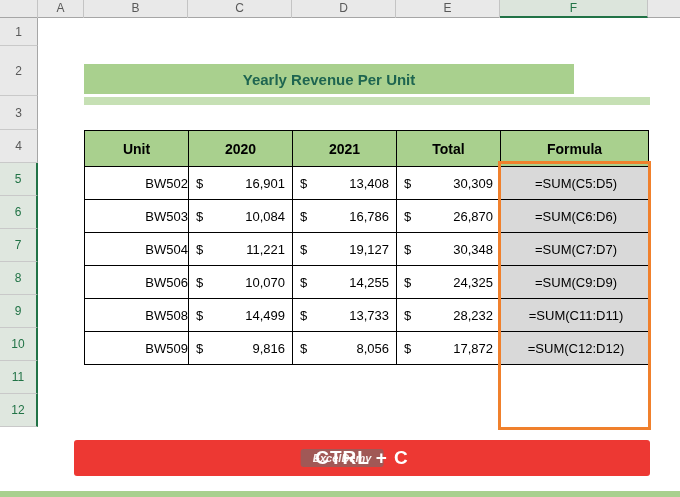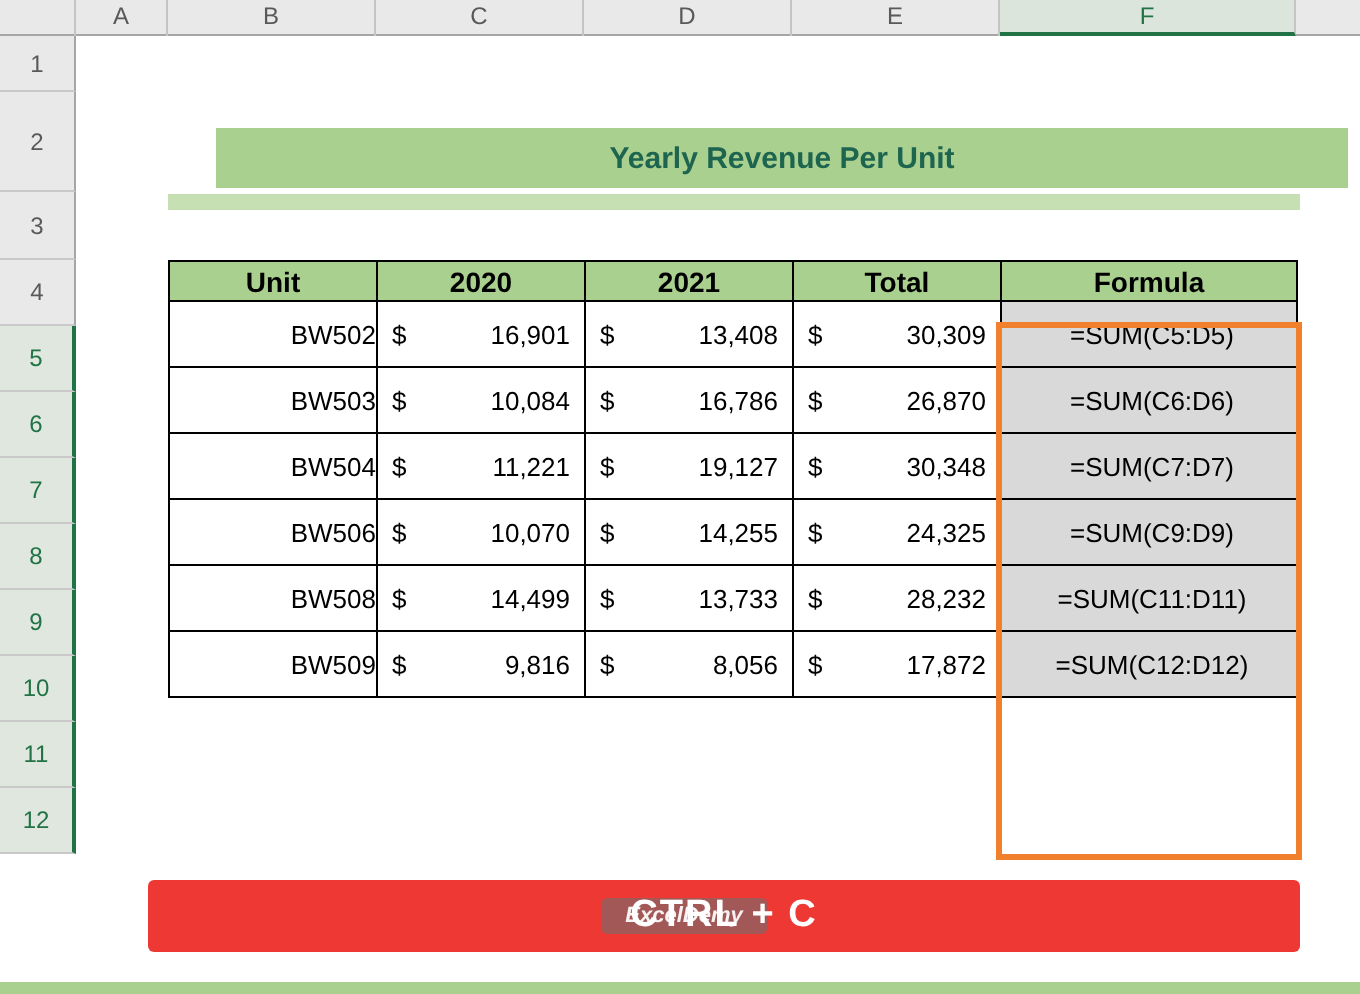--- a/index.html
+++ b/index.html
@@ -34,43 +34,43 @@
     border-right:1px solid #A6A6A6; border-bottom:1px solid #C9C9C9;
     box-sizing:border-box;
   }
   .row-h.sel {
     background:#DFE7DF; color:var(--selected-header-green,#217346);
     border-right:2px solid var(--selected-header-green,#217346);
   }
 
   
   .banner {
-    position:absolute; left:84px; top:64px; width:566px; height:30px;
+    position:absolute; left:84px; top:64px; width:490px; height:30px;
     background:var(--banner-green,#A9D08E);
     display:flex; align-items:center; justify-content:center;
-    font-weight:bold; font-size:15px; color:var(--title-text,#1E6550);margin-left:24px;
+    font-weight:bold; font-size:15px; color:var(--title-text,#1E6550);
   }
   .banner-underline {
     position:absolute; left:84px; top:97px; width:566px; height:8px;
     background:var(--banner-light-green,#C6E0B4);
   }
 
   
   table.data-table {
     position:absolute; left:84px; top:130px;
     border-collapse:collapse; table-layout:fixed;
     font-family:"Liberation Sans", sans-serif;
   }
   .data-table th, .data-table td {
     border:1px solid #000; padding:0; overflow:hidden; white-space:nowrap;
     box-sizing:border-box; font-size:13px; color:#000;
   }
   .data-table th {
     background:var(--table-header-green,#A9D08E);
-    font-weight:bold; font-size:14px; text-align:center; height:20px;
+    font-weight:bold; font-size:14px; text-align:center; height:36px;
   }
   .data-table tbody tr { height:33px; }
   td.unit { text-align:right; padding-left:9px; background:#fff; }
   td.money { background:#fff; padding:0 7px; }
   td.money .mwrap { display:flex; justify-content:space-between; align-items:center; }
   td.formula {
     background:var(--formula-cell-bg,#D9D9D9);
     text-align:center; padding-left:3px;
   }
 

